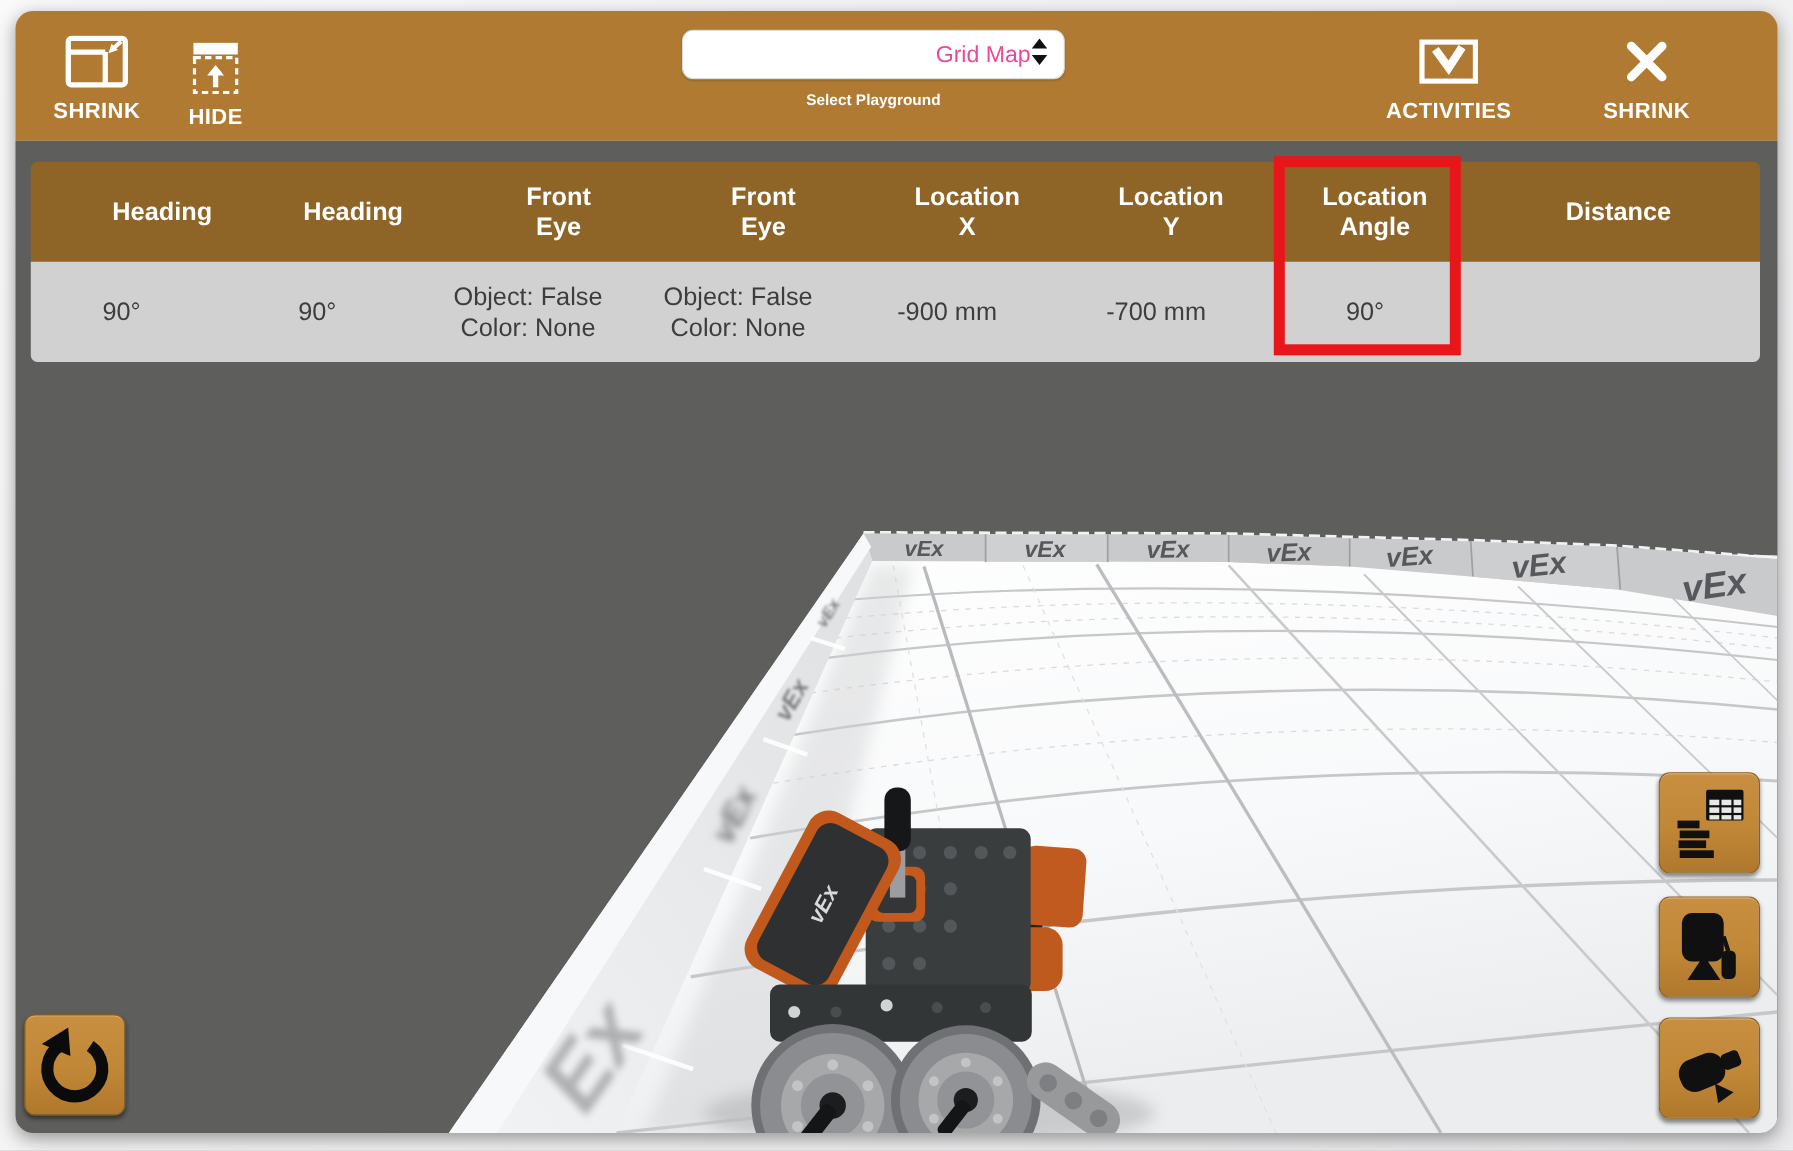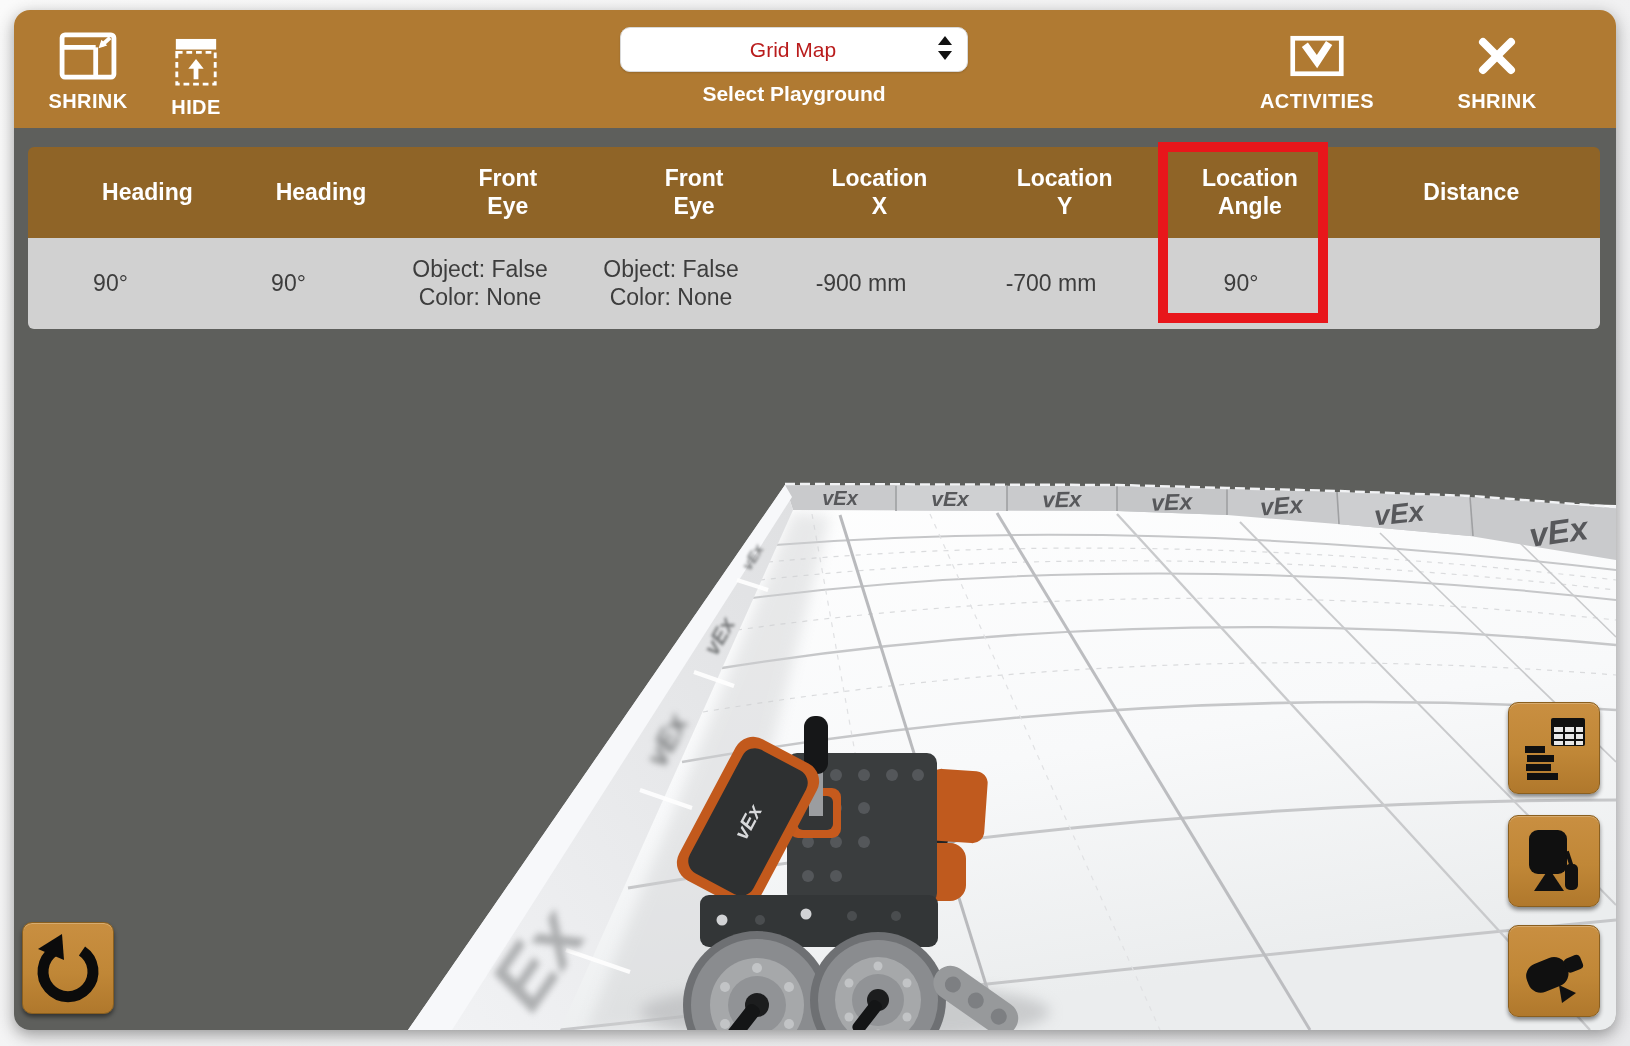--- a/index.html
+++ b/index.html
@@ -30,22 +30,22 @@
   .tb-shrink{left:34px; top:22px; width:80px;}
   .tb-hide{left:142px; top:28px; width:80px;}
   .tb-activities{left:1248px; top:22px; width:110px;}
   .tb-close{left:1438px; top:22px; width:90px;}
   .tb-center{position:absolute; left:606px; top:17px; width:348px; text-align:center;}
   .select{
     display:flex; align-items:center; height:45px; background:#fff;
     border:1px solid #d9d9d9; border-radius:10px; padding:0 14px 0 28px;
     cursor:pointer; box-shadow:0 1px 2px rgba(0,0,0,.15);
   }
-  .select .val{flex:1; text-align:center; font-size:21px; color:#b91c1c;}
-  .select-caption{margin-top:10px; font-size:21px; font-weight:bold; color:#fff;}
+  .select .val{flex:1; text-align:right; font-size:21px; color:#ec4899;}
+  .select-caption{margin-top:10px; font-size:14px; font-weight:bold; color:#fff;}
   
   .scene{
     position:relative; height:902px; background:var(--scene-bg,#5e5f5c);
     border-radius:0 0 16px 16px; overflow:hidden;
   }
   .scene > svg.world{position:absolute; left:0; top:0; width:1602px; height:902px; display:block;}
   
   .dash{position:absolute; left:14px; top:19px; width:1572px;}
   .dash-row{display:flex; width:100%;}
   .dash-head{background:var(--table-header,#8f6427); border-radius:6px 6px 0 0; height:91px;padding-left:39px;}

